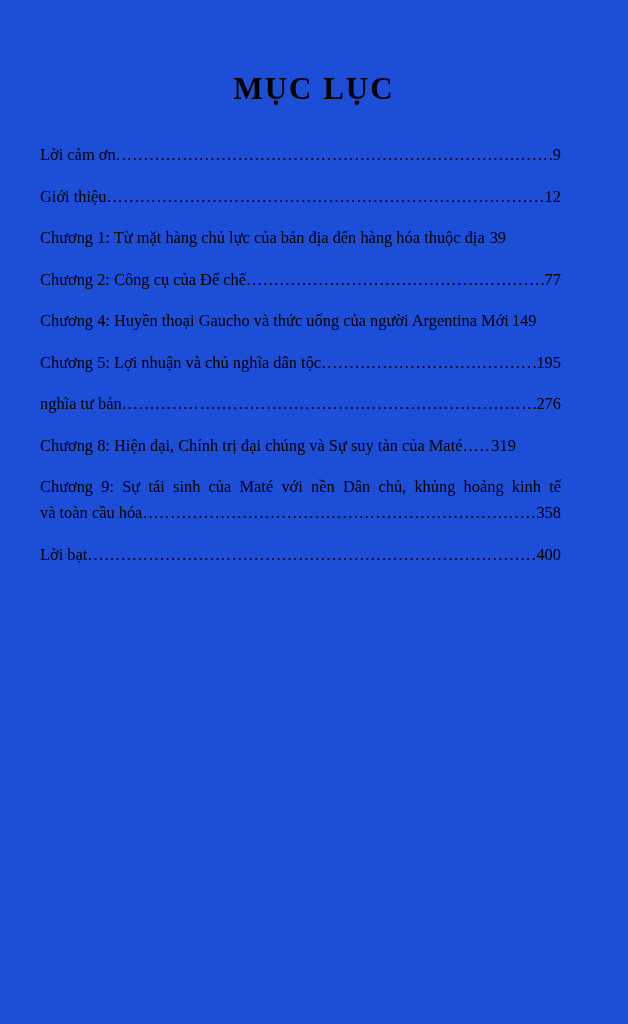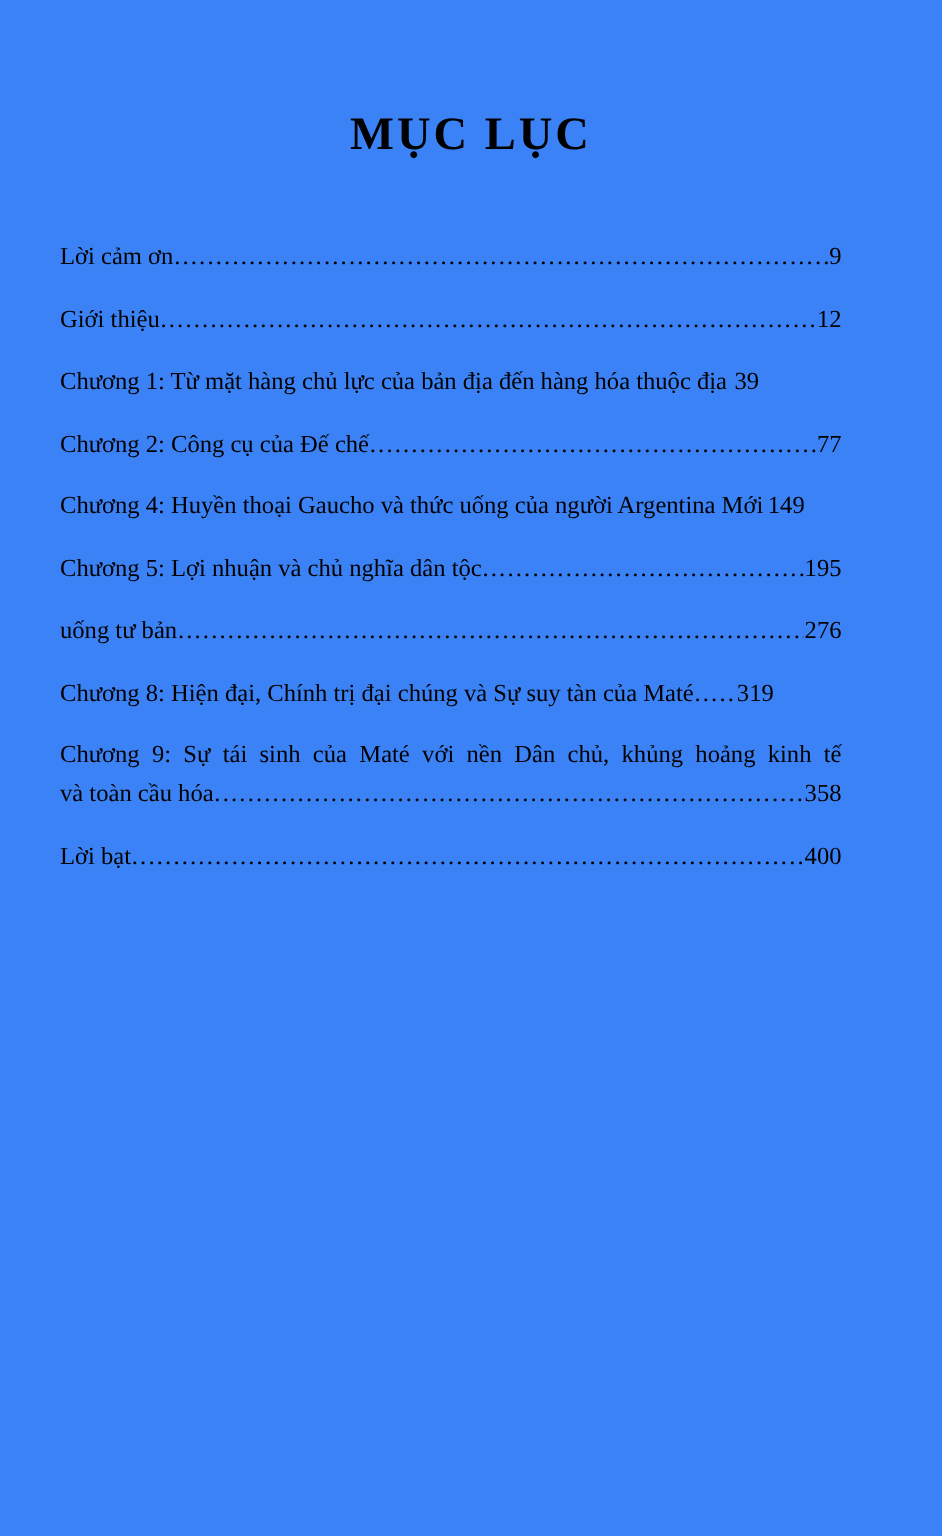--- a/index.html
+++ b/index.html
@@ -13,39 +13,39 @@
     position: relative;
     overflow: hidden;
     font-family: "Liberation Serif", "DejaVu Serif", serif;
     color: #000000;
     -webkit-font-smoothing: antialiased;
   }
 
   .page {
     position: absolute;
     inset: 0;
-    background: #3b82f6;
+    background: #1d4ed8;
   }
 
   .toc-title {
     position: absolute;
     top: 72px;
     left: 0;
     width: 628px;
     text-align: center;
     font-size: 31px;
     font-weight: 700;
     letter-spacing: 2.0px;
     line-height: 1.1;
     font-family: "Liberation Serif", "DejaVu Serif", serif;
   }
 
   .toc-list {
     position: absolute;
-    top: 158px;
+    top: 142px;
     left: 40px;
     width: 521px;
   }
 
   .toc-entry {
     margin-bottom: 15.5px;
     font-size: 16.4px;
     line-height: 26px;
   }
 
@@ -159,21 +159,21 @@
         <span class="leader"></span>
         <span class="page-num">195</span>
       </div>
     </div>
 
     <div class="toc-entry">
     </div>
 
     <div class="toc-entry">
       <div class="line">
-        <span class="label">uống tư bản</span>
+        <span class="label">nghĩa tư bản</span>
         <span class="leader"></span>
         <span class="page-num">276</span>
       </div>
     </div>
 
     <div class="toc-entry">
       <div class="line">
         <span class="label">Chương 8: Hiện đại, Chính trị đại chúng và Sự suy tàn của Maté</span>
         <span class="leader short"></span>
         <span class="page-num">319</span>

